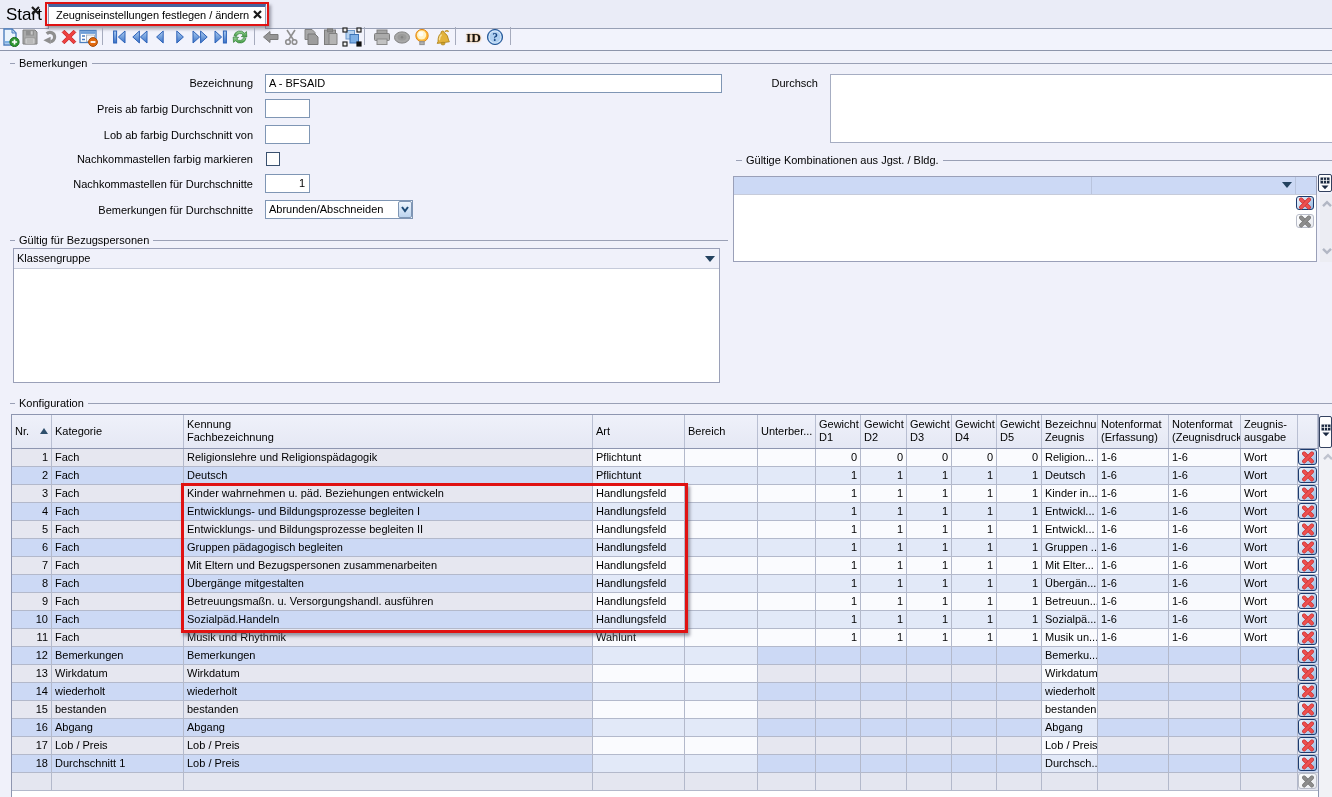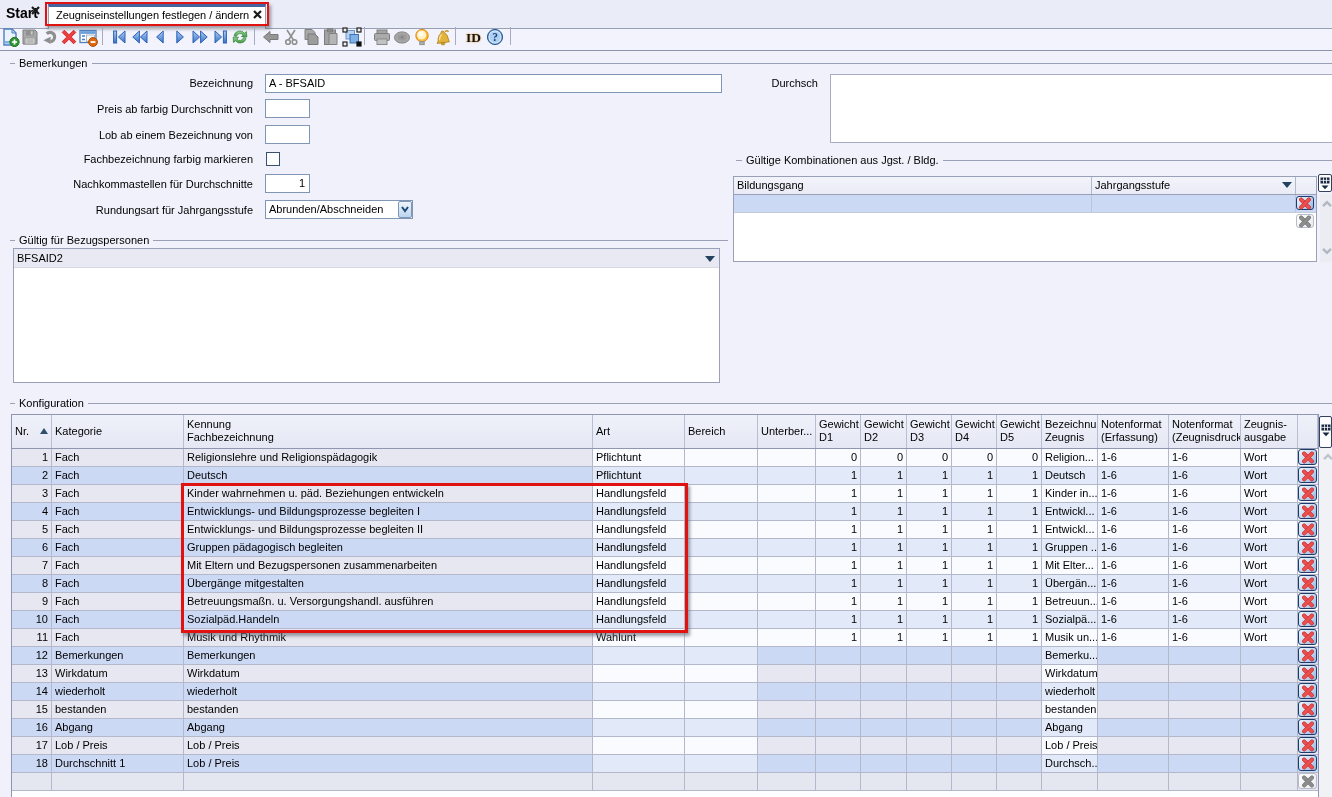--- a/index.html
+++ b/index.html
@@ -41,21 +41,21 @@
 #toolbar{position:absolute;left:0;top:29px;width:1332px;height:21px;background:#f2f3fc;}
 #toolbarline{position:absolute;left:0;top:50px;width:1332px;height:1px;background:#8d95ab;}
 .tsep{position:absolute;top:27px;width:1px;height:18px;background:#a6abbd;}
 .tbtn{position:absolute;top:27px;width:20px;height:20px;}
 .redbox{position:absolute;border:3px solid #e01212;box-shadow:2px 3px 3px rgba(95,95,110,.6);box-sizing:border-box;}
 </style></head><body>
 
 <div id="tabstrip"></div><div id="tabline"></div>
 <div id="toolbar"></div><div id="toolbarline"></div>
 <div class="abs" style="left:48px;top:4px;width:218px;height:25px;background:#fff;border-left:1px solid #98a0b5;border-right:1px solid #98a0b5;border-top:3px solid #44639f;box-sizing:border-box;"></div>
-<div class="abs" style="left:6px;top:5px;font-size:14px;font-weight:bold;">Start</div>
+<div class="abs" style="left:6px;top:5px;font-size:17px;">Start</div>
 <svg class="abs" style="left:31px;top:6px" width="9" height="9">
     <path d="M1 1 L8 8 M8 1 L1 8" stroke="#1a1a1a" stroke-width="2.2"></path>
   </svg>
 <div class="abs" style="left:56px;top:9px;font-size:11px;letter-spacing:-0.05px;">Zeugniseinstellungen festlegen / ändern</div>
 <svg class="abs" style="left:253px;top:10px" width="9" height="9">
     <path d="M1 1 L8 8 M8 1 L1 8" stroke="#1a1a1a" stroke-width="2.2"></path>
   </svg>
 <div class="redbox" style="left:45px;top:2px;width:224px;height:24px;border-width:2px;"></div>
 <svg class="tbtn" style="left:0px" width="20" height="20" viewBox="0 0 20 20">
     <path d="M4 2 h8 l4 4 v12 h-12 z" fill="#eaf3fc" stroke="#4d7fbe" stroke-width="1.4"></path>
@@ -181,41 +181,40 @@
     <circle cx="10" cy="10" r="7.6" fill="#3f7cc2" stroke="#2a5a96"></circle>
     <circle cx="10" cy="10" r="6.1" fill="#aecff0" stroke="#dcebfa" stroke-width="1.1"></circle>
     <text x="10" y="14.2" text-anchor="middle" font-family="Liberation Serif,serif" font-size="11.5" font-weight="bold" fill="#14427e">?</text>
     <circle cx="10" cy="10" r="4.9" fill="none" stroke="#3f7cc2" stroke-width="0"></circle>
   </svg>
 <div class="tsep" style="left:510px"></div>
 <div class="gline" style="left:10px;top:63px;width:1322px;"></div>
 <div class="glabel" style="left:15px;top:57px;">Bemerkungen</div>
 <div class="lbl" style="left:0;width:253px;top:77px;">Bezeichnung</div>
 <div class="lbl" style="left:0;width:253px;top:103px;">Preis ab farbig Durchschnitt von</div>
-<div class="lbl" style="left:0;width:253px;top:129px;">Lob ab einem Bezeichnung von</div>
-<div class="lbl" style="left:0;width:253px;top:153px;">Fachbezeichnung farbig markieren</div>
+<div class="lbl" style="left:0;width:253px;top:129px;">Lob ab farbig Durchschnitt von</div>
+<div class="lbl" style="left:0;width:253px;top:153px;">Nachkommastellen farbig markieren</div>
 <div class="lbl" style="left:0;width:253px;top:178px;">Nachkommastellen für Durchschnitte</div>
-<div class="lbl" style="left:0;width:253px;top:204px;">Rundungsart für Jahrgangsstufe</div>
+<div class="lbl" style="left:0;width:253px;top:204px;">Bemerkungen für Durchschnitte</div>
 <div class="inp" style="left:265px;top:74px;width:457px;height:19px;">A - BFSAID</div>
 <div class="inp" style="left:265px;top:99px;width:45px;height:19px;"></div>
 <div class="inp" style="left:265px;top:125px;width:45px;height:19px;"></div>
 <div class="abs" style="left:266px;top:152px;width:14px;height:14px;background:#fdfdfd;border:1px solid #39506e;box-sizing:border-box;"></div>
 <div class="inp" style="left:265px;top:174px;width:45px;height:19px;text-align:right;padding:0 4px 0 0;">1</div>
 <div class="inp" style="left:265px;top:200px;width:148px;height:19px;">Abrunden/Abschneiden</div>
 <div class="abs" style="left:398px;top:201px;width:14px;height:17px;border:1px solid #7f96b4;border-radius:2px;background:linear-gradient(#eef5fd,#bcd4ee);box-sizing:border-box;">
     <svg width="12" height="15" style="display:block">
       <path d="M3 5 L6 9 L9 5" stroke="#1d4a75" stroke-width="2" fill="none"></path>
     </svg>
   </div>
 <div class="lbl" style="left:0;width:818px;top:77px;">Durchsch</div>
 <div class="abs" style="left:830px;top:74px;width:505px;height:69px;background:#fff;border:1px solid #a6adc2;box-sizing:border-box;"></div>
 <div class="gline" style="left:736px;top:160px;width:596px;"></div>
 <div class="glabel" style="left:742px;top:154px;">Gültige Kombinationen aus Jgst. / Bldg.</div>
 <div class="abs" style="left:733px;top:176px;width:584px;height:86px;background:#fff;border:1px solid #9aa0b8;box-sizing:border-box;">
-    <div style="height:17px;border-bottom:1px solid #9aa0b8;background:linear-gradient(#f3f4fb,#e9ebf6);white-space:nowrap;"><div class="c" style="width:358px;">Bildungsgang</div><div class="c" style="width:204px;">Jahrgangsstufe</div></div>
     <div style="height:17px;border-bottom:1px solid #c6cbda;white-space:nowrap;background:#ccd9f5;"><div class="c" style="width:358px;border-right-color:#b9c4dd;"></div><div class="c" style="width:204px;border-right-color:#b9c4dd;"></div></div>
   </div>
 <div class="abs" style="left:1282px;top:182px;width:0;height:0;border-left:5.5px solid transparent;border-right:5.5px solid transparent;border-top:6px solid #23425f;"></div>
 <div class="xbtn" style="left:1296px;top:196px;width:18px;height:14px;">
     <div class="cross"></div>
   </div>
 <div class="xbtn gray" style="left:1296px;top:214px;width:18px;height:14px;">
     <div class="cross gray"></div>
   </div>
 <div class="abs" style="left:1318px;top:174px;width:14px;height:18px;border:1px solid #33415f;border-radius:2px;background:#fdfdfe;box-sizing:border-box;">
@@ -228,21 +227,21 @@
 <div class="abs" style="left:1320px;top:194px;width:12px;height:68px;background:#ecedf3;"></div>
 <svg class="abs" style="left:1322px;top:200px" width="10" height="8">
     <path d="M1 6.2 L5 2.2 L9 6.2" stroke="#b2b7c4" stroke-width="2.4" fill="none"></path>
   </svg>
 <svg class="abs" style="left:1322px;top:247px" width="10" height="8">
     <path d="M1 1.8 L5 5.8 L9 1.8" stroke="#b2b7c4" stroke-width="2.4" fill="none"></path>
   </svg>
 <div class="gline" style="left:10px;top:240px;width:718px;"></div>
 <div class="glabel" style="left:15px;top:234px;">Gültig für Bezugspersonen</div>
 <div class="abs" style="left:13px;top:248px;width:707px;height:135px;background:#fff;border:1px solid #9aa0b8;box-sizing:border-box;">
-    <div style="height:18px;border-bottom:1px solid #d5d9e4;background:#e8e9f2;line-height:18px;padding-left:3px;">BFSAID2</div>
+    <div style="height:19px;border-bottom:1px solid #c6cbda;background:#f0f1fa;line-height:19px;padding-left:3px;">Klassengruppe</div>
   </div>
 <div class="abs" style="left:705px;top:256px;width:0;height:0;border-left:5.5px solid transparent;border-right:5.5px solid transparent;border-top:6px solid #23425f;"></div>
 <div class="gline" style="left:10px;top:403px;width:1322px;"></div>
 <div class="glabel" style="left:15px;top:397px;">Konfiguration</div>
 <div id="grid">
     <div class="hrow"><div class="c" style="width:40px;padding-top:10px;">Nr.<span style="position:absolute;left:28px;top:13px;width:0;height:0;border-left:4.5px solid transparent;border-right:4.5px solid transparent;border-bottom:6px solid #2f506c;"></span></div><div class="c" style="width:132px;padding-top:10px;">Kategorie</div><div class="c" style="width:409px;">Kennung<br>Fachbezeichnung</div><div class="c" style="width:92px;padding-top:10px;">Art</div><div class="c" style="width:73px;padding-top:10px;">Bereich</div><div class="c" style="width:58px;padding-top:10px;">Unterber...</div><div class="c" style="width:45px;">Gewicht<br>D1</div><div class="c" style="width:46px;">Gewicht<br>D2</div><div class="c" style="width:45px;">Gewicht<br>D3</div><div class="c" style="width:45px;">Gewicht<br>D4</div><div class="c" style="width:45px;">Gewicht<br>D5</div><div class="c" style="width:56px;">Bezeichnung<br>Zeugnis</div><div class="c" style="width:71px;">Notenformat<br>(Erfassung)</div><div class="c" style="width:72px;">Notenformat<br>(Zeugnisdruck)</div><div class="c" style="width:57px;">Zeugnis-<br>ausgabe</div><div class="c" style="width:20px;padding-top:10px;"></div></div>
     <div class="row odd"><div class="c num" style="width:40px">1</div><div class="c" style="width:132px">Fach</div><div class="c" style="width:409px">Religionslehre und Religionspädagogik</div><div class="c lt" style="width:92px">Pflichtunt</div><div class="c lt" style="width:73px"></div><div class="c lt" style="width:58px"></div><div class="c num lt" style="width:45px">0</div><div class="c num lt" style="width:46px">0</div><div class="c num lt" style="width:45px">0</div><div class="c num lt" style="width:45px">0</div><div class="c num lt" style="width:45px">0</div><div class="c lt" style="width:56px">Religion...</div><div class="c lt" style="width:71px">1-6</div><div class="c lt" style="width:72px">1-6</div><div class="c lt" style="width:57px">Wort</div><div class="c lt" style="width:20px;padding:0;border-right:none"></div></div>
     <div class="row even"><div class="c num" style="width:40px">2</div><div class="c" style="width:132px">Fach</div><div class="c" style="width:409px">Deutsch</div><div class="c lt" style="width:92px">Pflichtunt</div><div class="c lt" style="width:73px"></div><div class="c lt" style="width:58px"></div><div class="c num lt" style="width:45px">1</div><div class="c num lt" style="width:46px">1</div><div class="c num lt" style="width:45px">1</div><div class="c num lt" style="width:45px">1</div><div class="c num lt" style="width:45px">1</div><div class="c lt" style="width:56px">Deutsch</div><div class="c lt" style="width:71px">1-6</div><div class="c lt" style="width:72px">1-6</div><div class="c lt" style="width:57px">Wort</div><div class="c lt" style="width:20px;padding:0;border-right:none"></div></div>
     <div class="row odd"><div class="c num" style="width:40px">3</div><div class="c" style="width:132px">Fach</div><div class="c" style="width:409px">Kinder wahrnehmen u. päd. Beziehungen entwickeln</div><div class="c lt" style="width:92px">Handlungsfeld</div><div class="c lt" style="width:73px"></div><div class="c lt" style="width:58px"></div><div class="c num lt" style="width:45px">1</div><div class="c num lt" style="width:46px">1</div><div class="c num lt" style="width:45px">1</div><div class="c num lt" style="width:45px">1</div><div class="c num lt" style="width:45px">1</div><div class="c lt" style="width:56px">Kinder in...</div><div class="c lt" style="width:71px">1-6</div><div class="c lt" style="width:72px">1-6</div><div class="c lt" style="width:57px">Wort</div><div class="c lt" style="width:20px;padding:0;border-right:none"></div></div>
     <div class="row even"><div class="c num" style="width:40px">4</div><div class="c" style="width:132px">Fach</div><div class="c" style="width:409px">Entwicklungs- und Bildungsprozesse begleiten I</div><div class="c lt" style="width:92px">Handlungsfeld</div><div class="c lt" style="width:73px"></div><div class="c lt" style="width:58px"></div><div class="c num lt" style="width:45px">1</div><div class="c num lt" style="width:46px">1</div><div class="c num lt" style="width:45px">1</div><div class="c num lt" style="width:45px">1</div><div class="c num lt" style="width:45px">1</div><div class="c lt" style="width:56px">Entwickl...</div><div class="c lt" style="width:71px">1-6</div><div class="c lt" style="width:72px">1-6</div><div class="c lt" style="width:57px">Wort</div><div class="c lt" style="width:20px;padding:0;border-right:none"></div></div>

